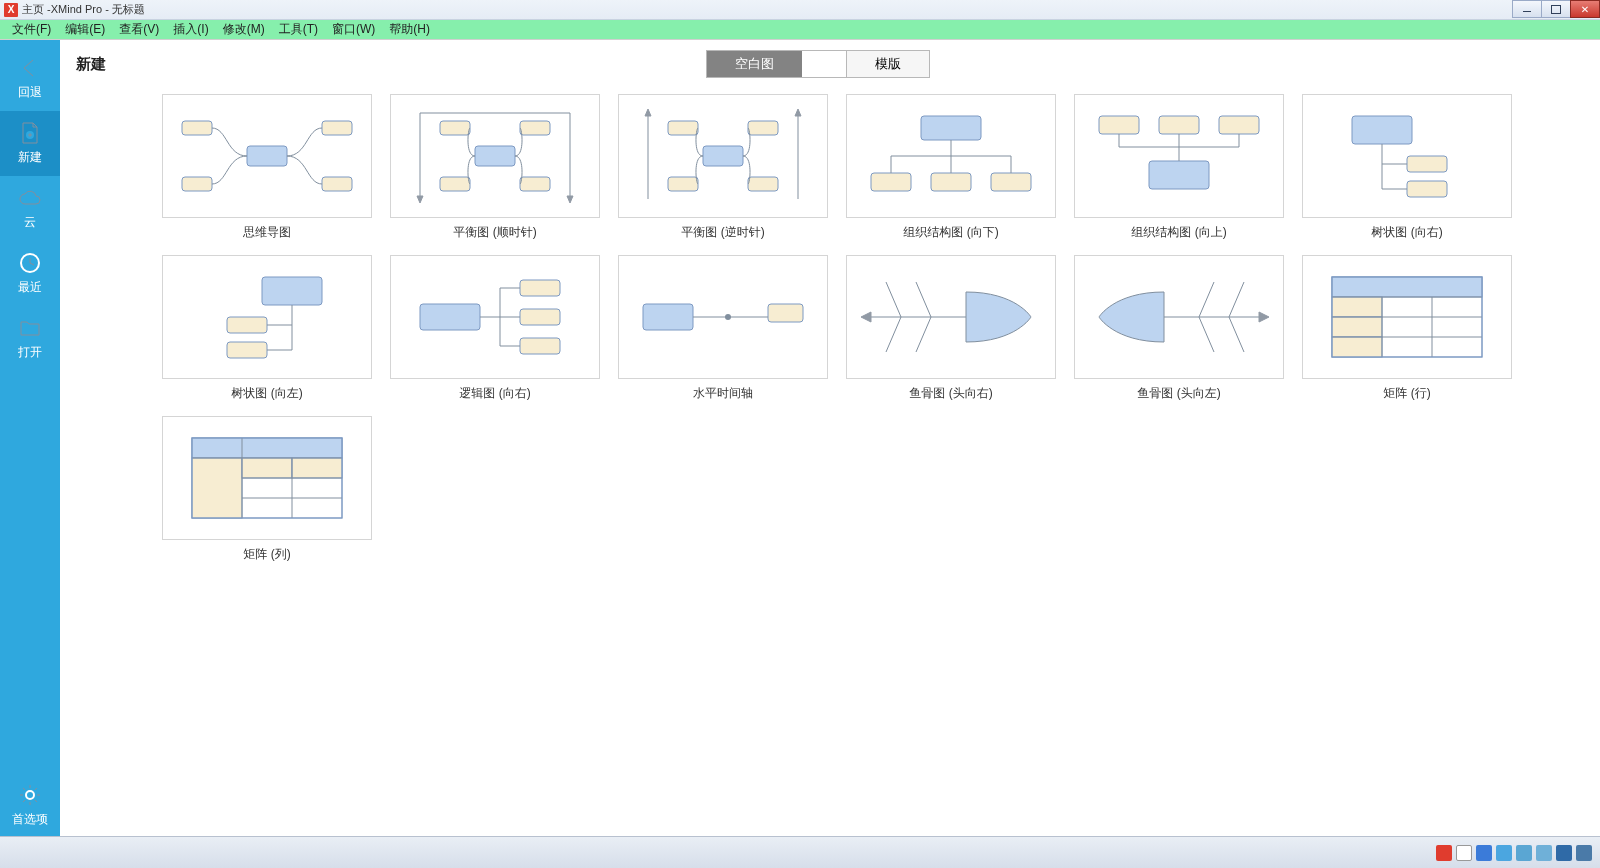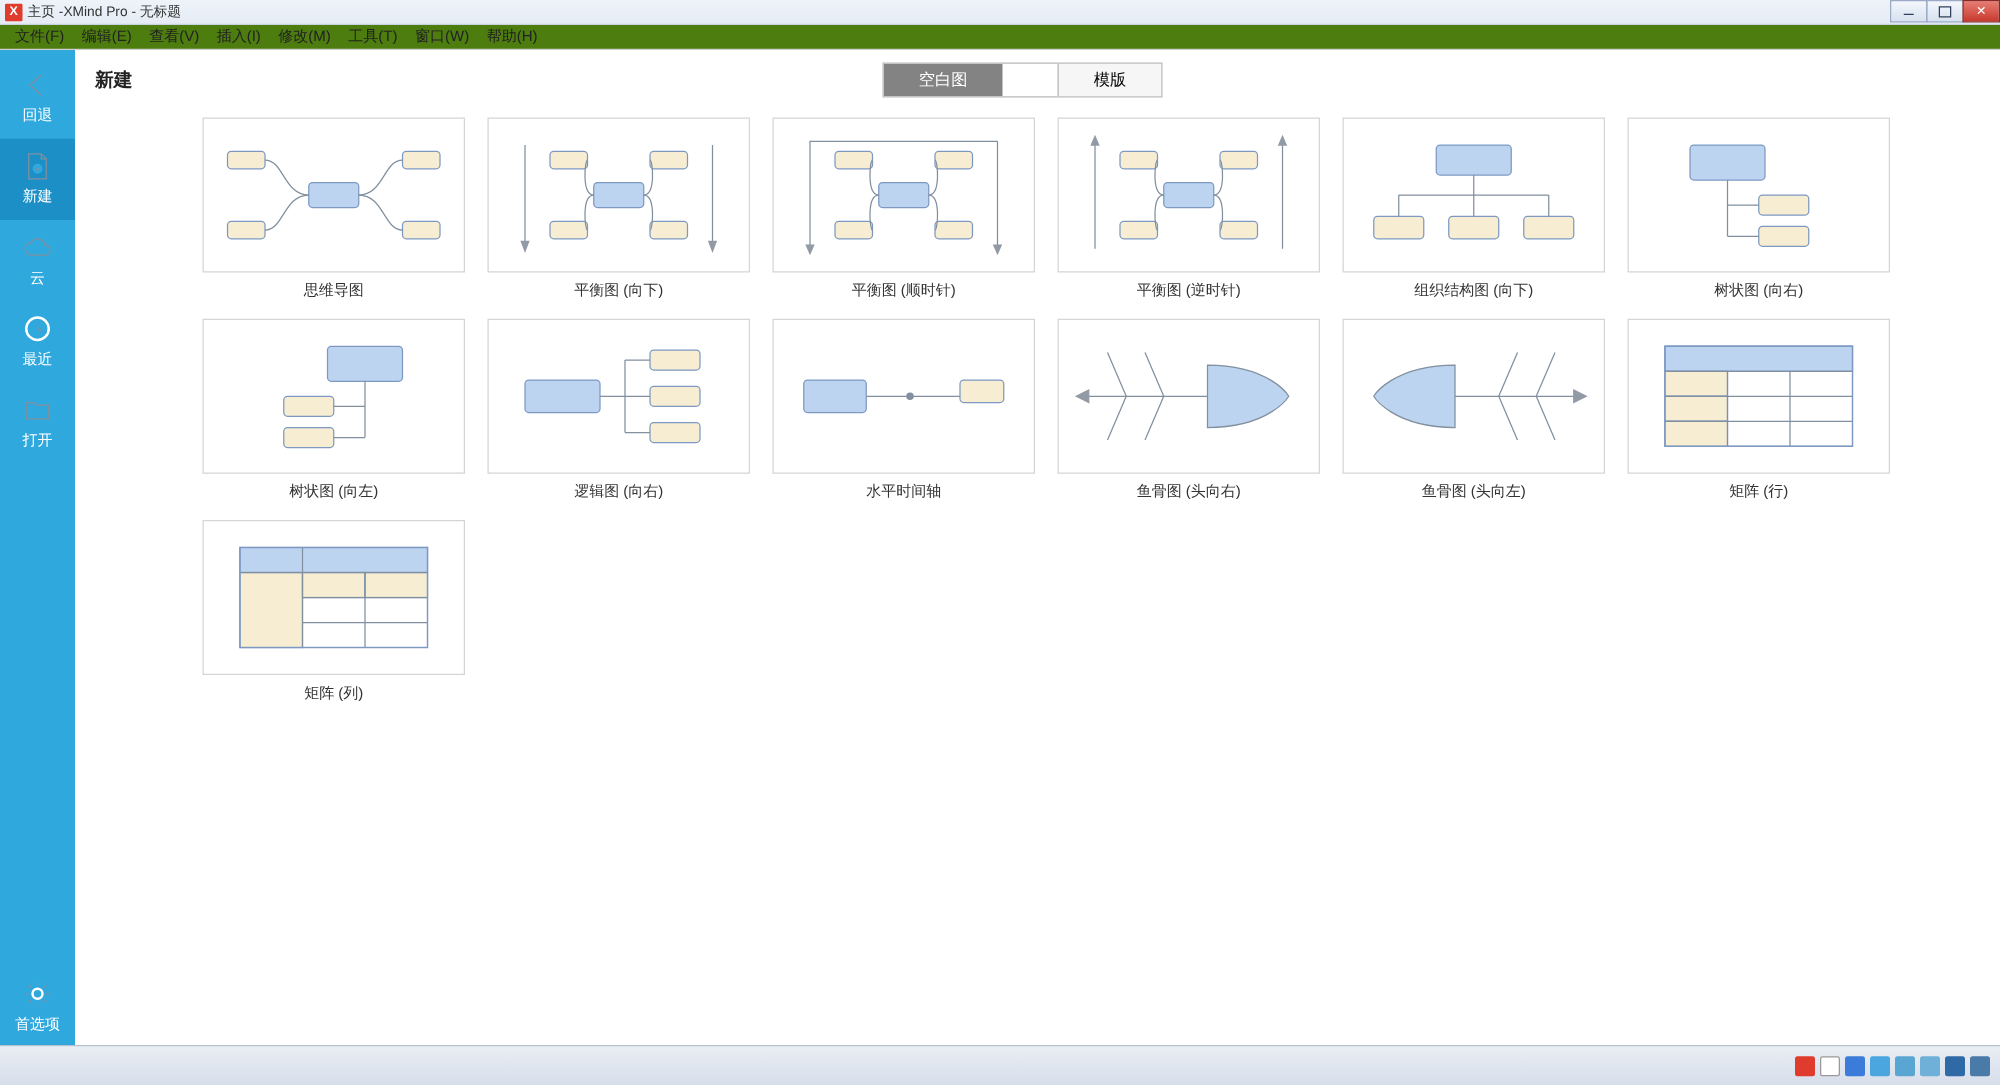--- a/index.html
+++ b/index.html
@@ -9,21 +9,21 @@
 .titlebar { height: 20px; background: linear-gradient(#eef3f9, #e5ecf5); display: flex; align-items: center; padding: 0 4px; position: relative; border-bottom: 1px solid #c8d2e0; }
 .titlebar-icon { width: 14px; height: 14px; background: #e03c2e; margin-right: 4px; display: flex; align-items: center; justify-content: center; color:#fff; font-size:10px; font-weight:bold; border-radius:1px;}
 .titlebar-text { font-size: 11px; color: #333; }
 .winbtns { position:absolute; right:0; top:0; display:flex; height:20px;}
 .winbtn { width:30px; height:18px; display:flex; align-items:center; justify-content:center; font-size:10px; border:1px solid #9aaac7; background:linear-gradient(#f4f7fc,#d7e1ef); margin-left:-1px; color:#30405a;}
 .winbtn.min::before{content:"";width:8px;height:1px;background:#30405a;margin-top:5px;}
 .winbtn.max::before{content:"";width:8px;height:7px;border:1px solid #30405a;}
 .winbtn.close{background:linear-gradient(#e77d74,#c9392e); color:#fff; border-color:#8a2a22;}
 .winbtn.close::before{content:"✕"; font-size:10px; }
 
-.menubar { height: 20px; background: #4d7c0f; display: flex; align-items: center; padding: 0 6px; gap: 2px; border-bottom: 1px solid #d0d0d0; }
+.menubar { height: 20px; background: #86efac; display: flex; align-items: center; padding: 0 6px; gap: 2px; border-bottom: 1px solid #d0d0d0; }
 .menuitem { font-size: 12px; color: #222; padding: 1px 6px; cursor: default; }
 
 .app { display: flex; height: calc(868px - 20px - 20px - 32px); }
 
 
 .sidebar { width: 60px; background: #2fa8de; display: flex; flex-direction: column; align-items: flex-start; padding-top: 6px; color:#fff; position:relative;}
 .side-item { width:100%; display:flex; flex-direction:column; align-items:center; padding:10px 0; font-size:12px; gap:4px; cursor:default;}
 .side-item.active { background:#1c8fc7; }
 .side-icon { width:24px; height:24px; display:flex; align-items:center; justify-content:center;}
 .side-spacer { flex:1; }
@@ -157,40 +157,20 @@
               <rect class="nc" x="10" y="76" width="30" height="14" rx="3"></rect>
               <rect class="nc" x="150" y="20" width="30" height="14" rx="3"></rect>
               <rect class="nc" x="150" y="76" width="30" height="14" rx="3"></rect>
               <path d="M75 55 C55 55 55 27 40 27"></path>
               <path d="M75 55 C55 55 55 83 40 83"></path>
               <path d="M115 55 C135 55 135 27 150 27"></path>
               <path d="M115 55 C135 55 135 83 150 83"></path>
             </svg>
           </div>
           <div class="cell-label">思维导图</div>
-        </div>
-        <div class="cell">
-          <div class="thumb">
-            <svg viewBox="0 0 190 110">
-              <rect class="nb" x="75" y="45" width="40" height="20" rx="3"></rect>
-              <rect class="nc" x="40" y="20" width="30" height="14" rx="3"></rect>
-              <rect class="nc" x="40" y="76" width="30" height="14" rx="3"></rect>
-              <rect class="nc" x="120" y="20" width="30" height="14" rx="3"></rect>
-              <rect class="nc" x="120" y="76" width="30" height="14" rx="3"></rect>
-              <path d="M75 55 C65 55 68 27 70 27"></path>
-              <path d="M75 55 C65 55 68 83 70 83"></path>
-              <path d="M115 55 C125 55 122 27 120 27"></path>
-              <path d="M115 55 C125 55 122 83 120 83"></path>
-              <line x1="20" y1="15" x2="20" y2="95"></line>
-              <polygon class="ar" points="17,92 23,92 20,100"></polygon>
-              <line x1="170" y1="15" x2="170" y2="95"></line>
-              <polygon class="ar" points="167,92 173,92 170,100"></polygon>
-            </svg>
-          </div>
-          <div class="cell-label">平衡图 (向下)</div>
         </div>
         <div class="cell">
           <div class="thumb">
             <svg viewBox="0 0 190 110">
               <rect class="nb" x="75" y="45" width="40" height="20" rx="3"></rect>
               <rect class="nc" x="40" y="20" width="30" height="14" rx="3"></rect>
               <rect class="nc" x="40" y="76" width="30" height="14" rx="3"></rect>
               <rect class="nc" x="120" y="20" width="30" height="14" rx="3"></rect>
               <rect class="nc" x="120" y="76" width="30" height="14" rx="3"></rect>
               <path d="M75 55 C65 55 68 27 70 27"></path>
@@ -237,20 +217,36 @@
               <line x1="35" y1="55" x2="35" y2="72"></line>
               <line x1="95" y1="55" x2="95" y2="72"></line>
               <line x1="155" y1="55" x2="155" y2="72"></line>
             </svg>
           </div>
           <div class="cell-label">组织结构图 (向下)</div>
         </div>
         <div class="cell">
           <div class="thumb">
             <svg viewBox="0 0 190 110">
+              <rect class="nc" x="15" y="15" width="40" height="18" rx="3"></rect>
+              <rect class="nc" x="75" y="15" width="40" height="18" rx="3"></rect>
+              <rect class="nc" x="135" y="15" width="40" height="18" rx="3"></rect>
+              <rect class="nb" x="65" y="60" width="60" height="28" rx="3"></rect>
+              <line x1="35" y1="33" x2="35" y2="46"></line>
+              <line x1="95" y1="33" x2="95" y2="46"></line>
+              <line x1="155" y1="33" x2="155" y2="46"></line>
+              <line x1="35" y1="46" x2="155" y2="46"></line>
+              <line x1="95" y1="46" x2="95" y2="60"></line>
+            </svg>
+          </div>
+          <div class="cell-label">组织结构图 (向上)</div>
+        </div>
+        <div class="cell">
+          <div class="thumb">
+            <svg viewBox="0 0 190 110">
               <rect class="nb" x="40" y="15" width="60" height="28" rx="3"></rect>
               <rect class="nc" x="95" y="55" width="40" height="16" rx="3"></rect>
               <rect class="nc" x="95" y="80" width="40" height="16" rx="3"></rect>
               <line x1="70" y1="43" x2="70" y2="88"></line>
               <line x1="70" y1="63" x2="95" y2="63"></line>
               <line x1="70" y1="88" x2="95" y2="88"></line>
             </svg>
           </div>
           <div class="cell-label">树状图 (向右)</div>
         </div>

